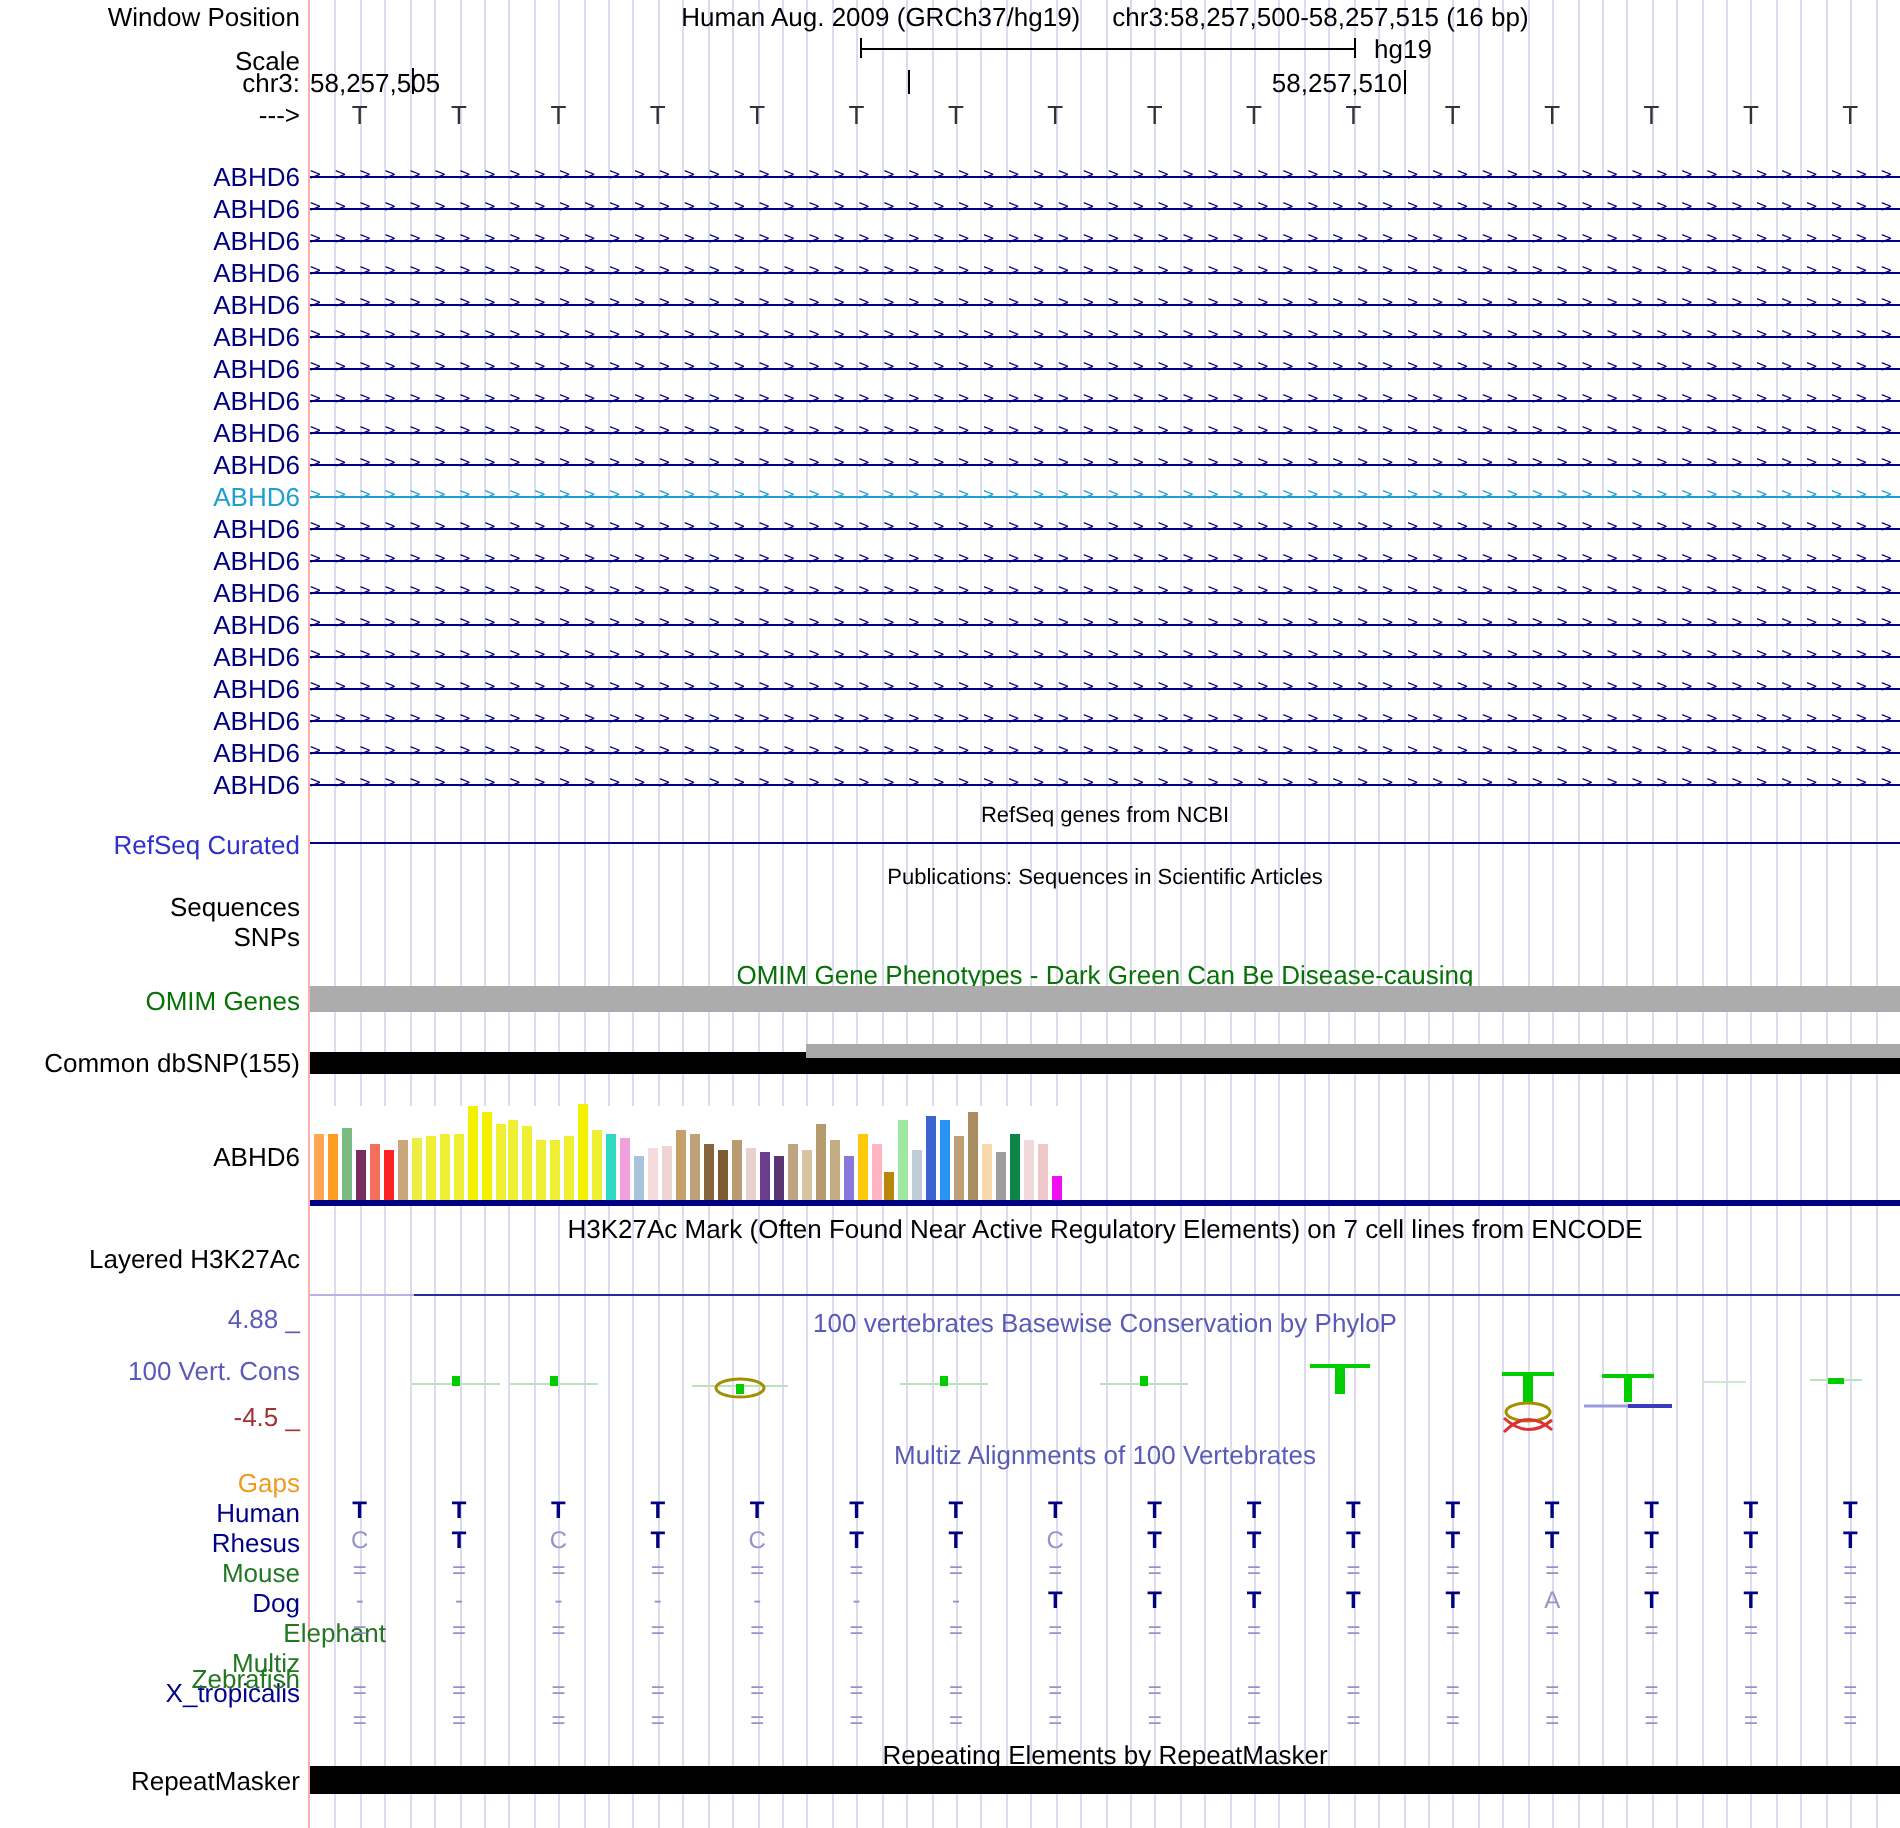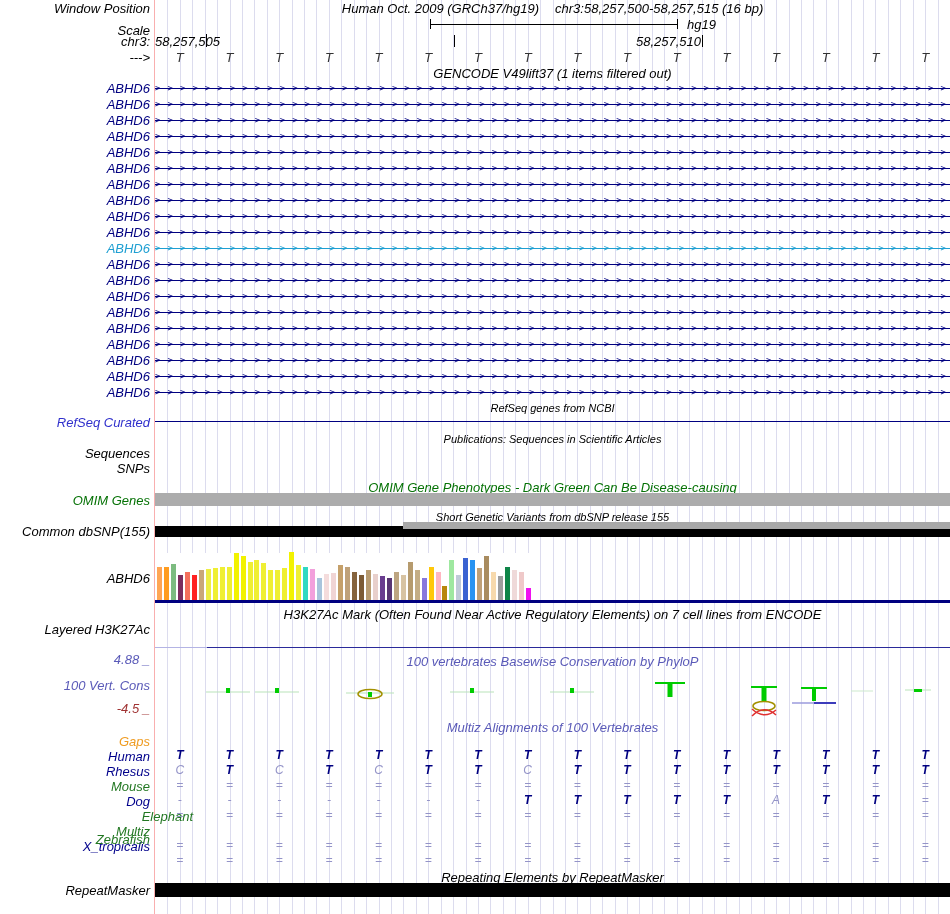--- a/index.html
+++ b/index.html
@@ -1,17 +1,17 @@
 <!DOCTYPE html>
 <html><head>
 <meta charset="utf-8">
 <style>
   html,body{margin:0;padding:0;background:#fff;}
   #app{position:relative;width:950px;height:914px;overflow:hidden;background:#fff;
-       font-family:"Liberation Sans",sans-serif;font-size:13px;color:#000;font-style:italic;}
+       font-family:"Liberation Sans",sans-serif;font-size:13px;color:#000;}
   .gl{position:absolute;top:0;bottom:0;width:1px;background:var(--grid,#dcdcee);}
   #pink-line{position:absolute;top:0;bottom:0;left:154px;width:1px;background:var(--pink,#f9afaf);}
   .lbl{position:absolute;left:0;width:150px;text-align:right;line-height:15px;white-space:nowrap;}
   .ttl{position:absolute;left:155px;width:795px;text-align:center;line-height:15px;white-space:nowrap;}
   .sm{font-size:11px;line-height:13px;}
   .hbar{position:absolute;}
   .vtick{position:absolute;width:1px;background:#000;}
   .seq-letter{position:absolute;text-align:center;color:#333;line-height:15px;}
   #phylop-svg{position:absolute;left:155px;top:650px;pointer-events:none;}
 </style>
@@ -86,49 +86,47 @@
       <div class="gl" style="left: 937.578px;"></div>
     </div>
   <div id="pink-line"></div>
 
   <div class="lbl" style="top:1px">Window Position</div>
   <div class="lbl" style="top:23px">Scale</div>
   <div class="lbl" style="top:34px">chr3:</div>
   <div class="lbl" style="top:50px">---&gt;</div>
 
   <div class="ttl" style="top:1px">
-    <span>Human Oct. 2009 (GRCh37/hg19)</span><span style="margin-left:16px">chr3:58,257,500-58,257,515 (16 bp)</span>
+    <span>Human Aug. 2009 (GRCh37/hg19)</span><span style="margin-left:16px">chr3:58,257,500-58,257,515 (16 bp)</span>
   </div>
 
   <div class="hbar" style="top:24px;left:430px;width:248px;height:1px;background:#000"></div>
   <div class="vtick" style="top:19px;left:430px;height:10px"></div>
   <div class="vtick" style="top:19px;left:677px;height:10px"></div>
   <div style="position:absolute;top:17px;left:687px;line-height:15px">hg19</div>
 
   <div class="vtick" style="top:34px;left:206px;height:13px"></div>
   <div style="position:absolute;top:34px;left:155px;width:298px;text-align:left;line-height:15px">58,257,505</div>
   <div class="vtick" style="top:35px;left:454px;height:12px"></div>
   <div style="position:absolute;top:34px;left:155px;width:546px;text-align:right;line-height:15px">58,257,510</div>
   <div class="vtick" style="top:35px;left:702px;height:12px"></div>
 
-  <div class="ttl" style="top:66px">GENCODE V49lift37 (1 items filtered out)</div>
 
   <div class="ttl sm" style="top:402px">RefSeq genes from NCBI</div>
   <div class="lbl" style="top:415px;color:var(--refseq-blue)">RefSeq Curated</div>
   <div class="hbar" style="top:421px;left:155px;width:795px;height:1px;background:var(--navy)"></div>
 
   <div class="ttl sm" style="top:433px">Publications: Sequences in Scientific Articles</div>
   <div class="lbl" style="top:446px">Sequences</div>
   <div class="lbl" style="top:461px">SNPs</div>
 
   <div class="ttl" style="top:480px;color:var(--omim-green)">OMIM Gene Phenotypes - Dark Green Can Be Disease-causing</div>
   <div class="lbl" style="top:493px;color:var(--omim-green)">OMIM Genes</div>
   <div class="hbar" style="top:493px;left:155px;width:795px;height:13px;background:var(--omim-bar)"></div>
 
-  <div class="ttl sm" style="top:511px">Short Genetic Variants from dbSNP release 155</div>
   <div class="lbl" style="top:524px">Common dbSNP(155)</div>
   <div class="hbar" style="top:526px;left:155px;width:795px;height:11px;background:#000"></div>
   <div class="hbar" style="top:522px;left:403px;width:547px;height:7px;background:var(--dbsnp-gray)"></div>
 
   <div class="hbar" style="top:553px;left:155px;width:379px;height:48px;background:#fff"></div>
   <div class="lbl" style="top:571px">ABHD6</div>
   <div class="hbar" style="top:600px;left:155px;width:795px;height:3px;background:var(--navy)"></div>
 
   <div class="ttl" style="top:607px">H3K27Ac Mark (Often Found Near Active Regulatory Elements) on 7 cell lines from ENCODE</div>
   <div class="lbl" style="top:622px">Layered H3K27Ac</div>

